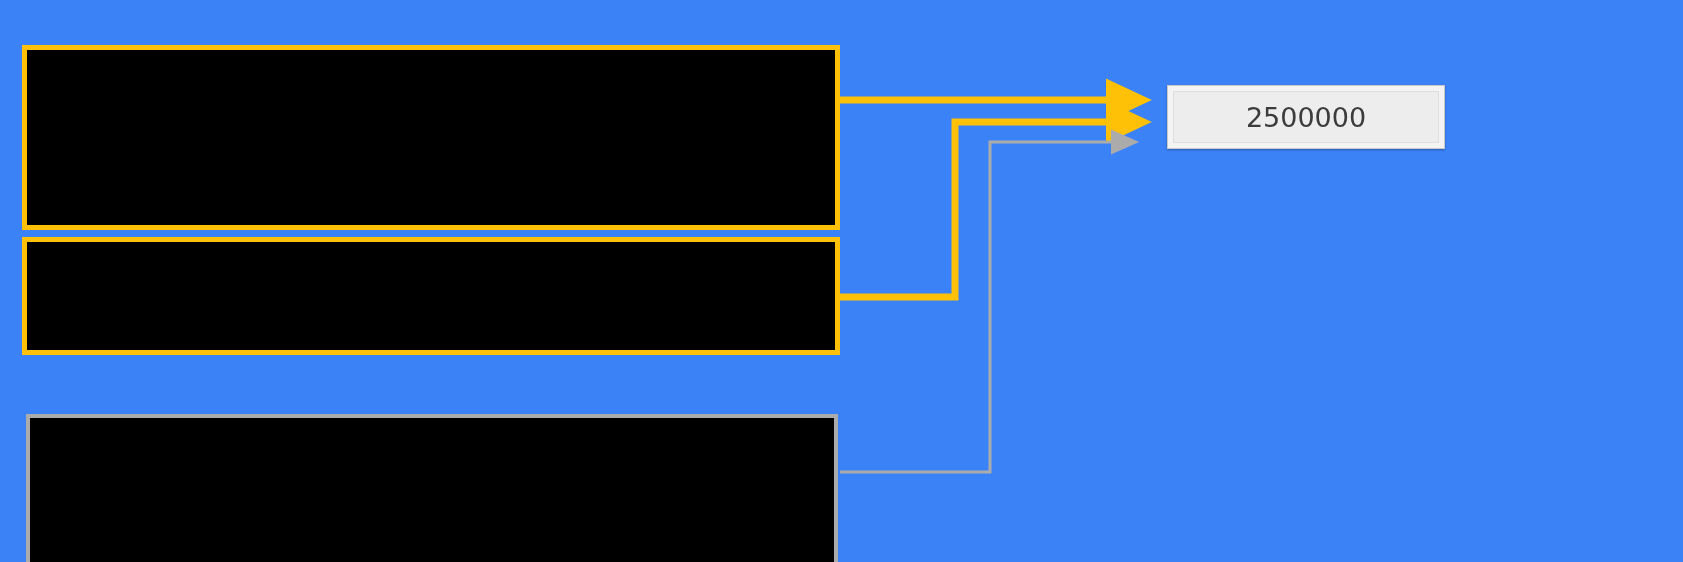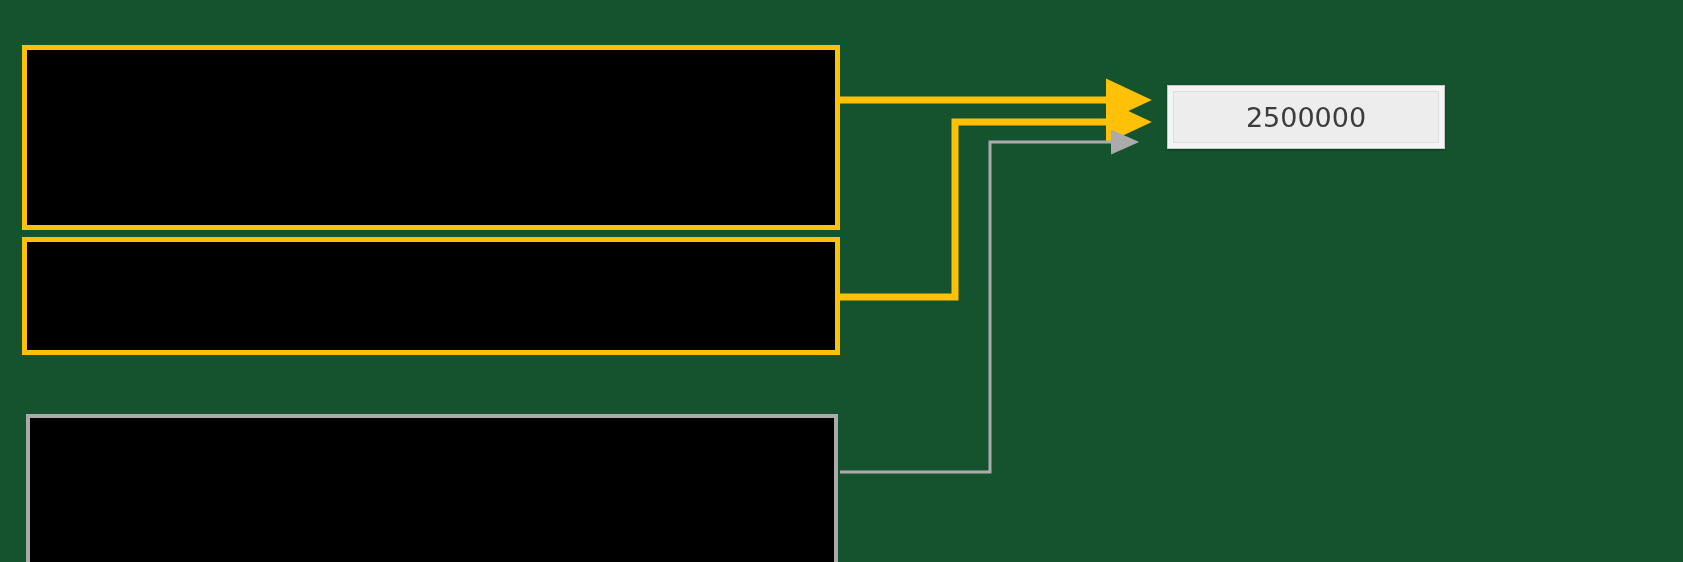--- a/index.html
+++ b/index.html
@@ -8,21 +8,21 @@
     padding: 0;
     background: #000000;
   }
   body {
     font-family: "Liberation Sans", sans-serif;
   }
   #stage {
     position: relative;
     width: 1683px;
     height: 562px;
-    background: #14532d;
+    background: #3b82f6;
     overflow: hidden;
   }
 
   
   #connectors {
     position: absolute;
     left: 0;
     top: 0;
     width: 1683px;
     height: 562px;

